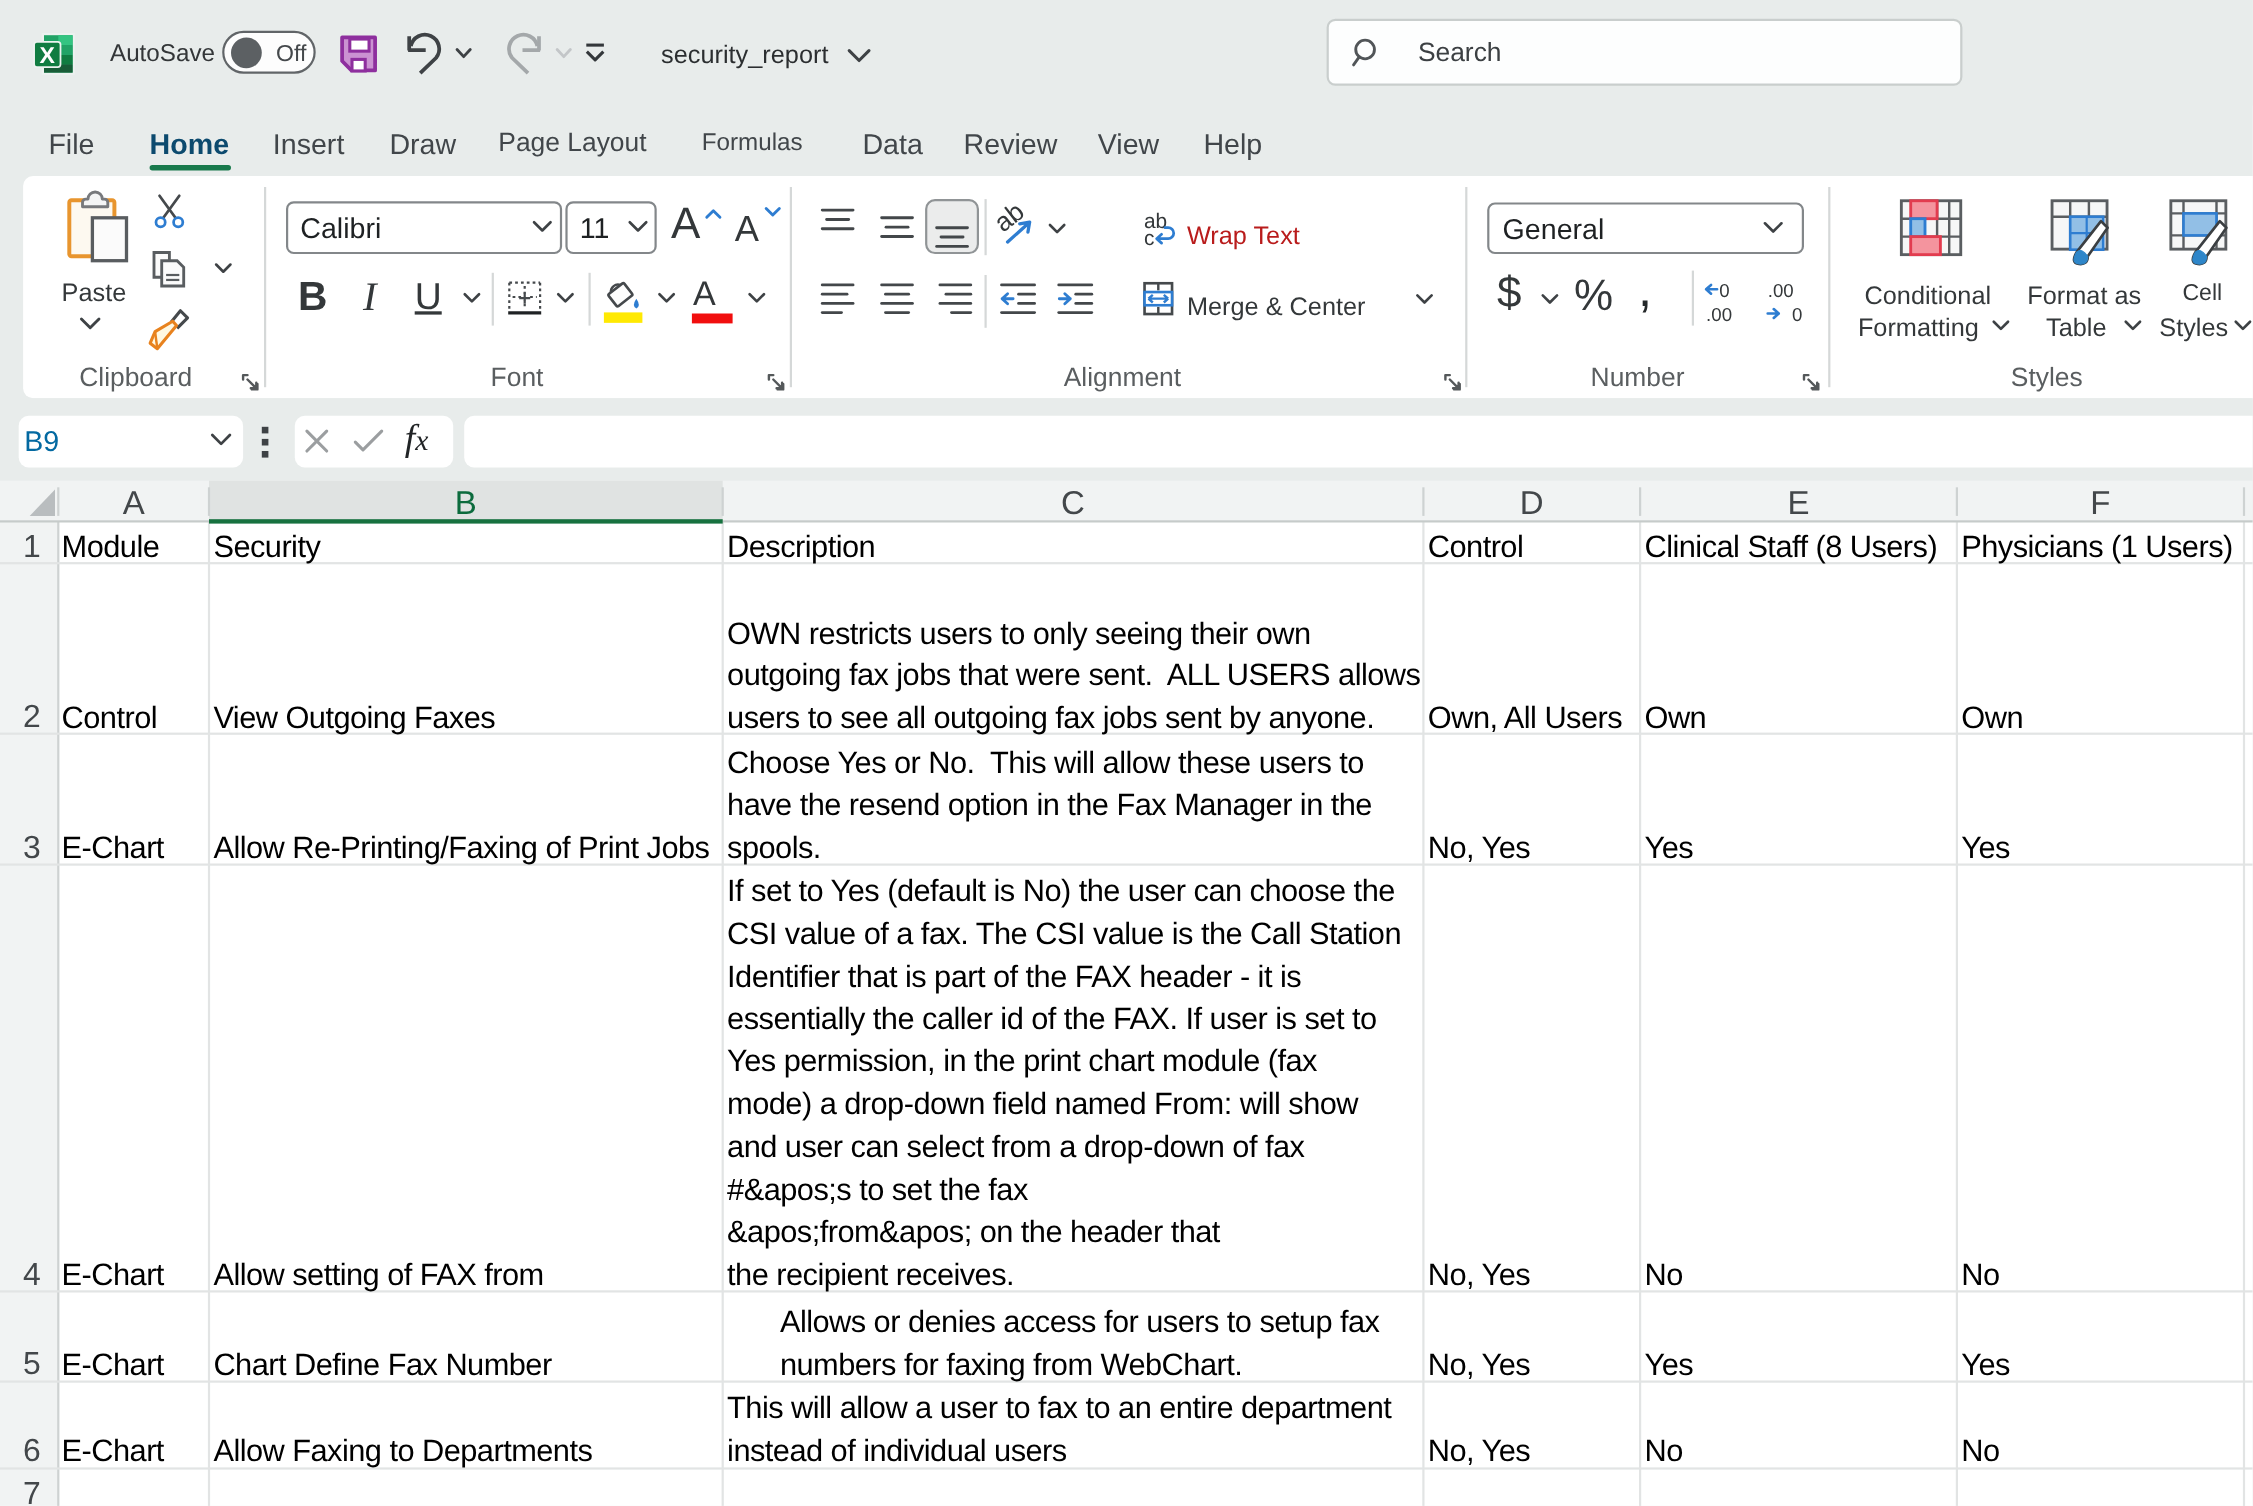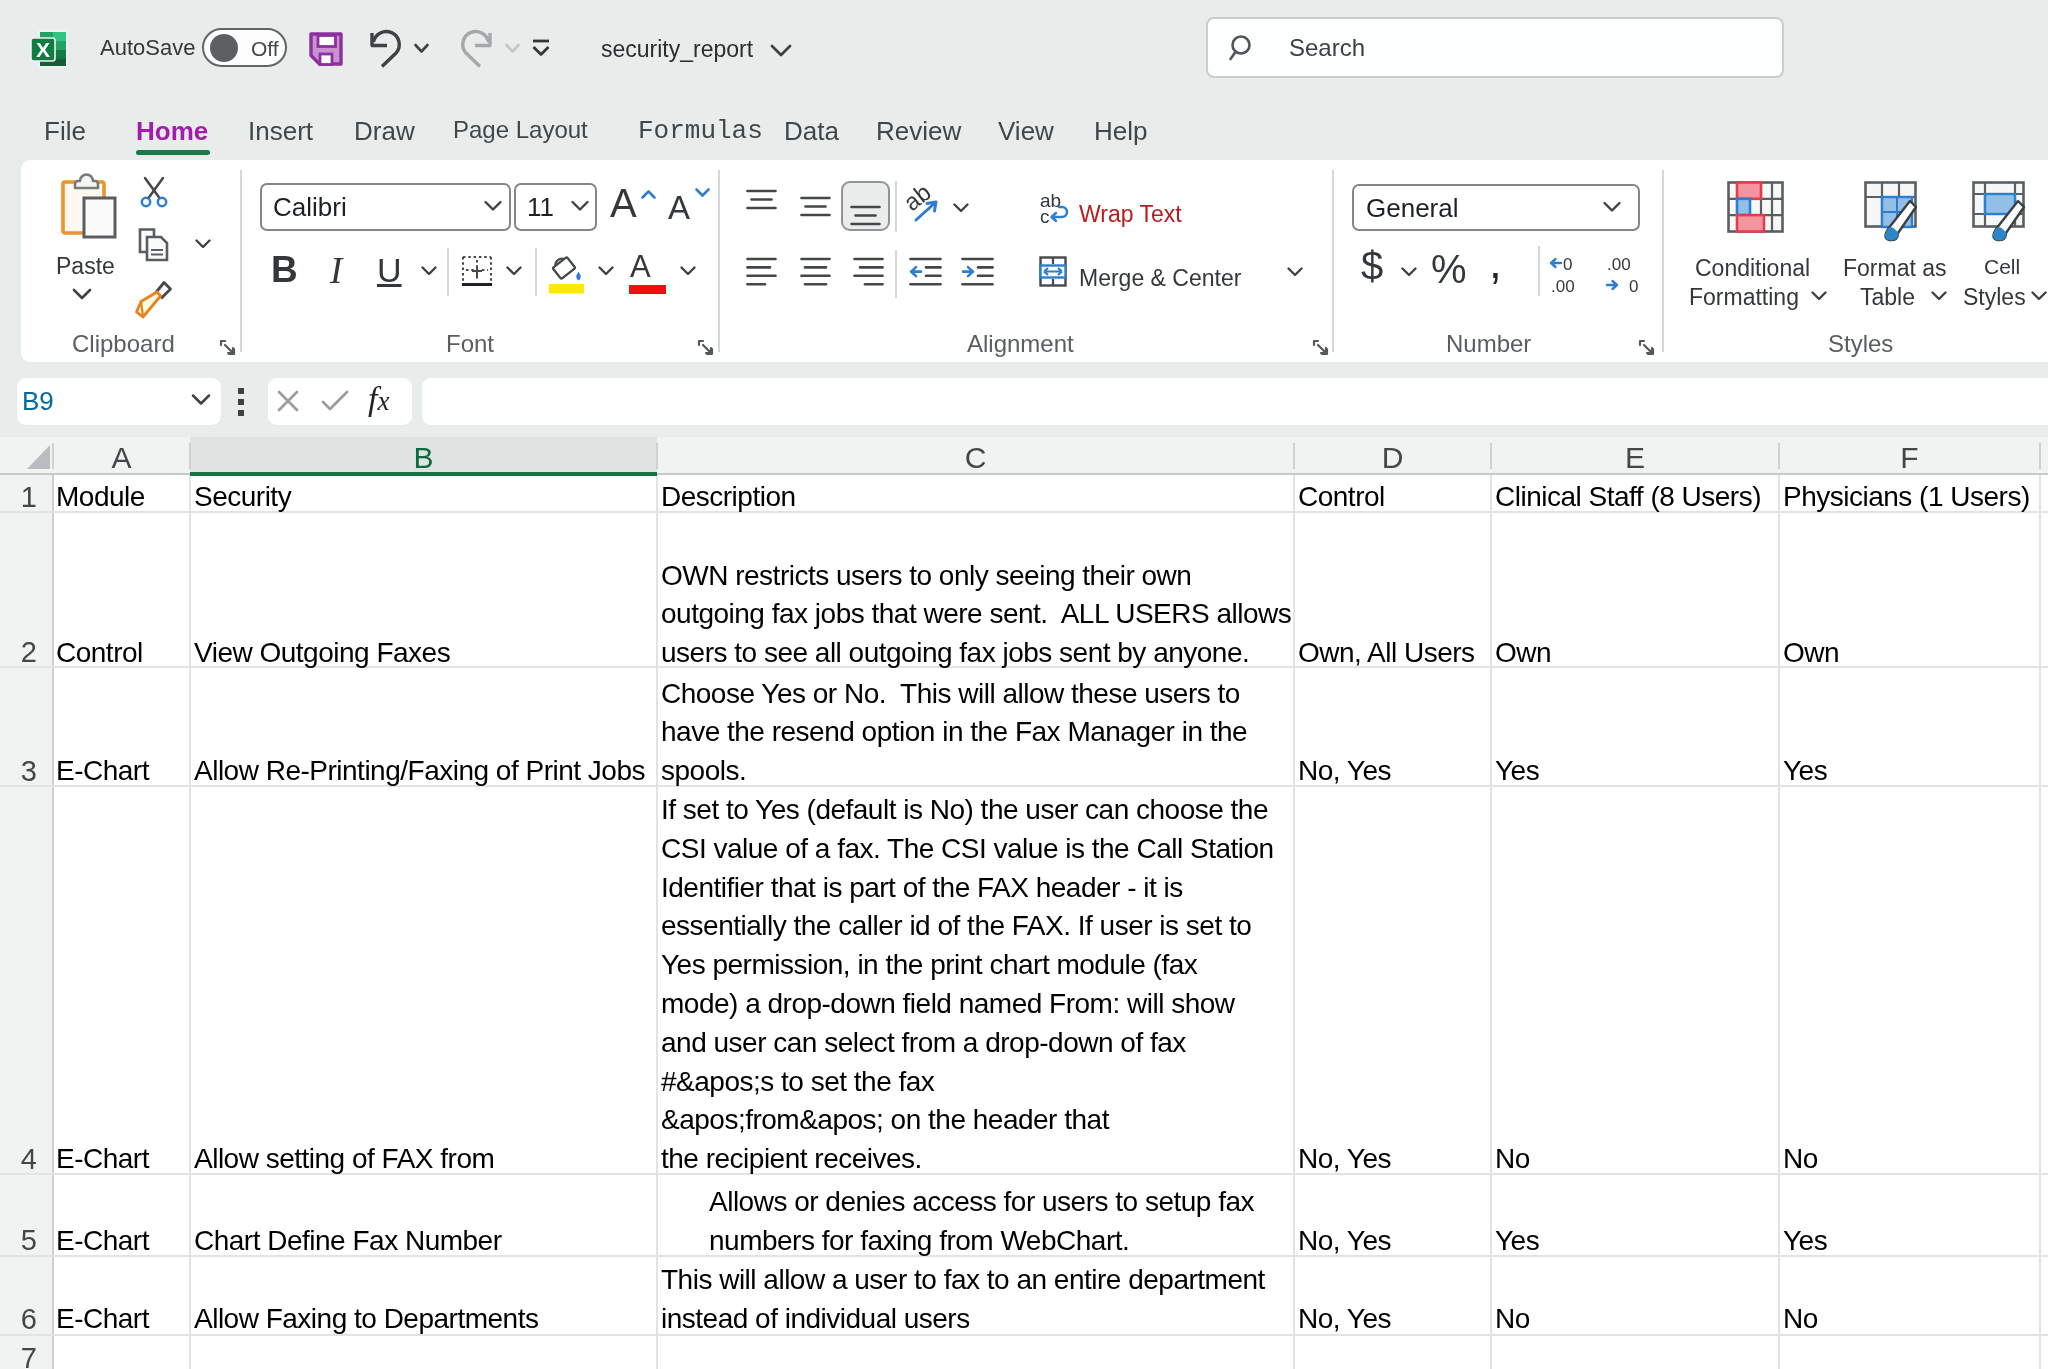--- a/index.html
+++ b/index.html
@@ -66,26 +66,26 @@
   </svg>
 
 <div class="a" style="left:1206px;top:17px;width:578px;height:61px;background:#fdfefe;border:2px solid #c9cecd;border-radius:8px;"></div>
 <svg style="left:1228px;top:33px;" width="30" height="30" viewBox="0 0 30 30">
   <circle cx="13" cy="12" r="8.5" fill="none" stroke="#515558" stroke-width="2.6"></circle>
   <line x1="7.5" y1="19" x2="2.5" y2="26" stroke="#515558" stroke-width="2.6" stroke-linecap="round"></line>
 </svg>
 <div class="t" style="left:1289px;top:34px;font-size:24px;color:#3c4043;">Search</div>
 
 <div class="t" style="left:44px;top:116px;font-size:26px;color:#41464a;">File</div>
-<div class="t" style="left:136px;top:116px;font-size:26px;color:#a21caf;font-weight:bold;">Home</div>
+<div class="t" style="left:136px;top:116px;font-size:26px;color:#0c4a6e;font-weight:bold;">Home</div>
 <div class="a" style="left:136px;top:150px;width:74px;height:5px;background:#18794c;border-radius:3px;"></div>
 <div class="t" style="left:248px;top:116px;font-size:26px;color:#41464a;">Insert</div>
 <div class="t" style="left:354px;top:116px;font-size:26px;color:#41464a;">Draw</div>
 <div class="t" style="left:453px;top:116px;font-size:24px;color:#41464a;">Page Layout</div>
-<div class="t" style="left:638px;top:116px;font-size:26px;color:#41464a;font-family:Liberation Mono, monospace;">Formulas</div>
+<div class="t" style="left:638px;top:116px;font-size:22px;color:#41464a;">Formulas</div>
 <div class="t" style="left:784px;top:116px;font-size:26px;color:#41464a;">Data</div>
 <div class="t" style="left:876px;top:116px;font-size:26px;color:#41464a;">Review</div>
 <div class="t" style="left:998px;top:116px;font-size:26px;color:#41464a;">View</div>
 <div class="t" style="left:1094px;top:116px;font-size:26px;color:#41464a;">Help</div>
 
 <div class="a" style="left:21px;top:160px;width:2037px;height:202px;background:#ffffff;border-radius:9px 0 0 9px;"></div>
 
 <div class="a" style="left:240px;top:170px;width:2px;height:182px;background:#d5d8d8;"></div>
 <div class="a" style="left:718px;top:170px;width:2px;height:182px;background:#d5d8d8;"></div>
 <div class="a" style="left:1332px;top:170px;width:2px;height:182px;background:#d5d8d8;"></div>

